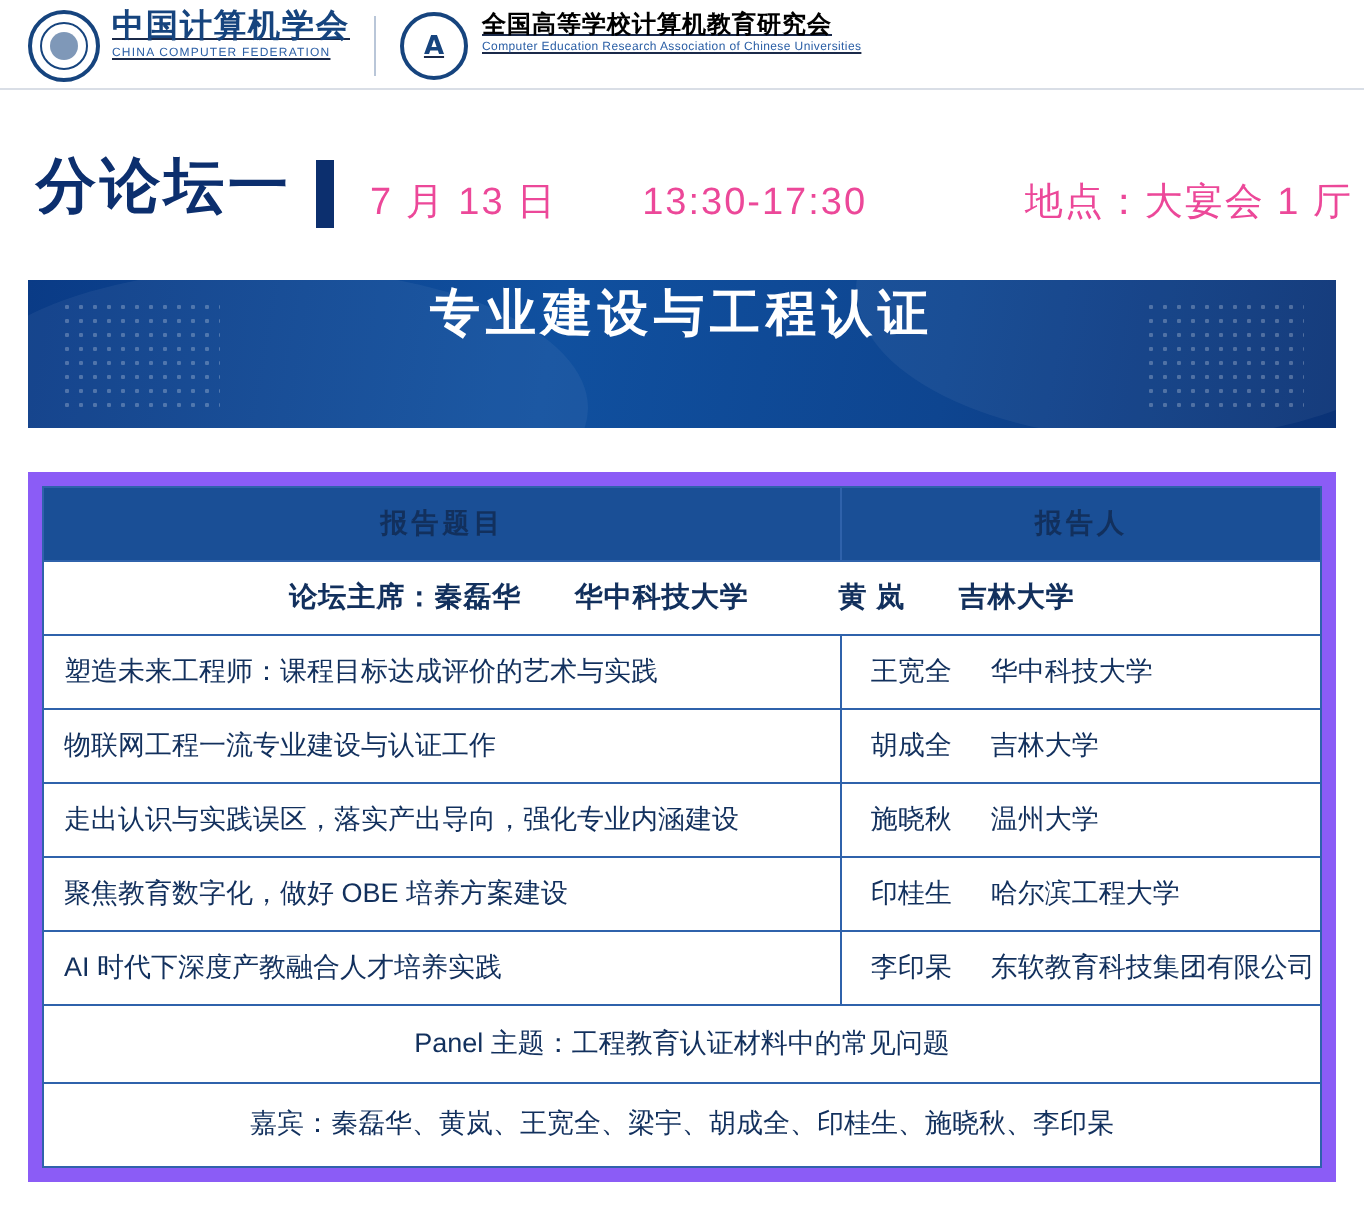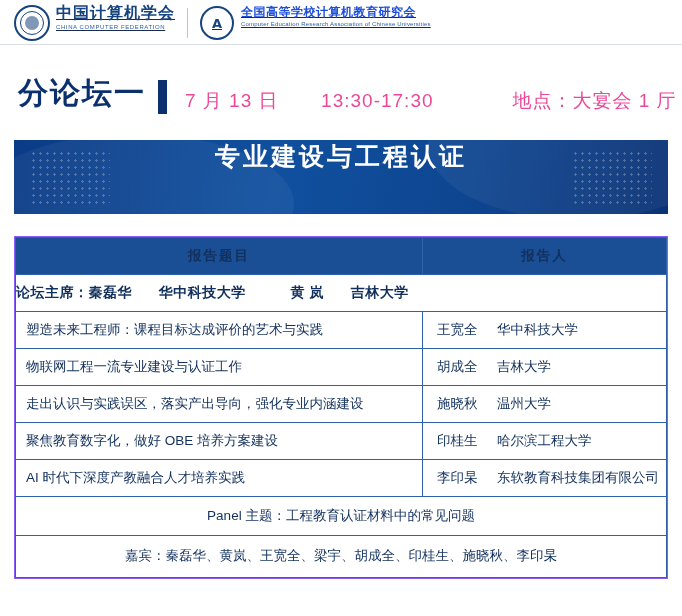--- a/index.html
+++ b/index.html
@@ -92,21 +92,21 @@
     color: #16447e;
     font-family: "DejaVu Sans", "Liberation Sans", sans-serif;
   }
   .cera-text {
     margin-left: 7px;
     line-height: 1.1;
   }
   .cera-cn {
     font-size: 12px;
     font-weight: bold;
-    color: #1d4ed8;
+    color: #000000;
     letter-spacing: .5px;
   }
   .cera-en {
     font-size: 6px;
     color: #2a5ea5;
     letter-spacing: .2px;
     margin-top: 2px;
   }
 
   .rule {
@@ -189,21 +189,21 @@
     position: relative;
     font-size: 25px;
     font-weight: bold;
     color: #ffffff;
     letter-spacing: 3px;
   }
 
   
   .table-wrap {
     margin: 22px 14px 0 14px;
-    border: 1px solid #8b5cf6;
+    border: 7px solid #8b5cf6;
     box-sizing: border-box;
   }
   table.agenda {
     width: 100%;
     border-collapse: collapse;
     table-layout: fixed;
   }
   table.agenda th,
   table.agenda td {
     border: 1px solid #2f62ab;
@@ -216,21 +216,21 @@
     font-size: 15px;
     font-weight: bold;
     letter-spacing: 2px;
     padding: 9px 0;
     text-align: center;
   }
   col.c-topic { width: 62.5%; }
   col.c-speaker { width: 37.5%; }
 
   tr.chair td {
-    text-align: left;
+    text-align: center;
     padding: 9px 0;
     font-weight: bold;
     font-size: 14px;
     letter-spacing: .5px;
   }
   tr.chair td .sp {
     display: inline-block;
     width: 18px;
   }
 

